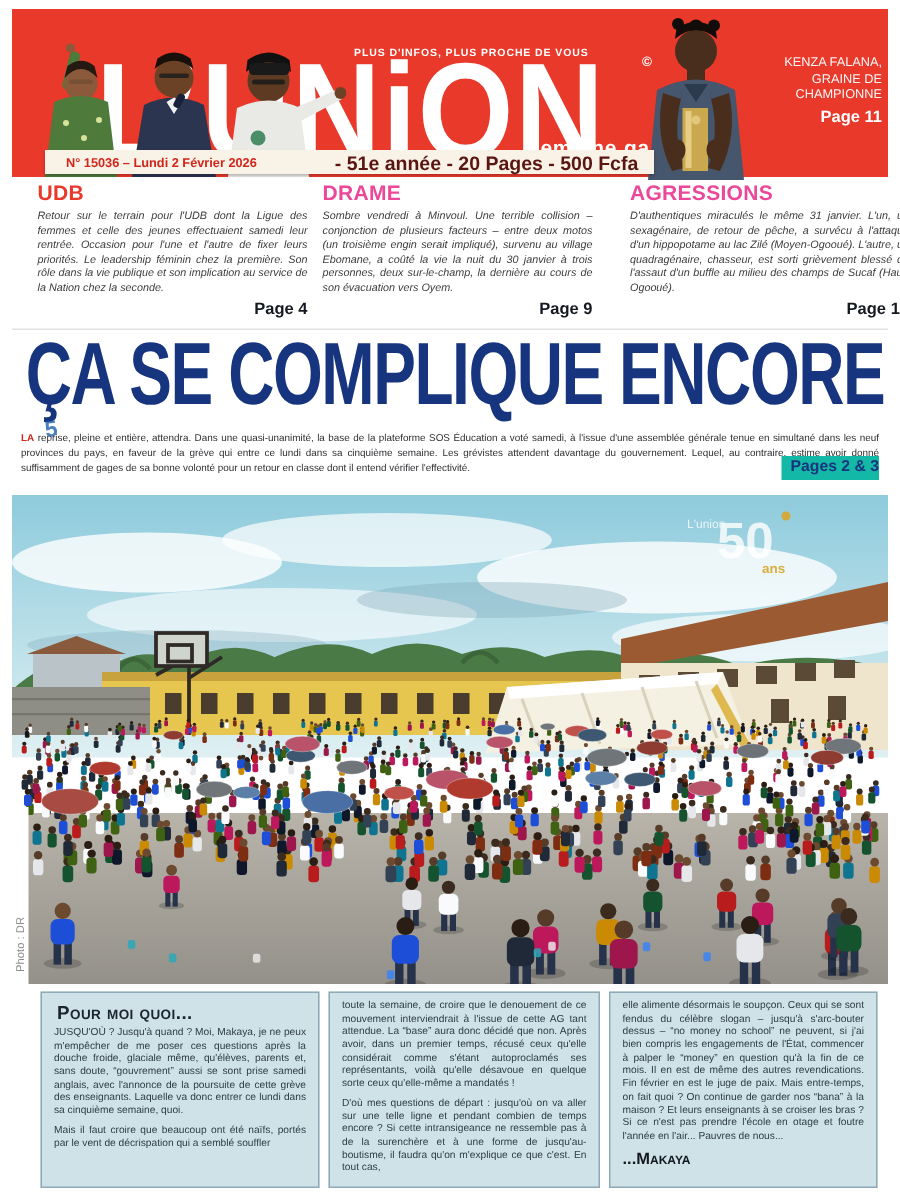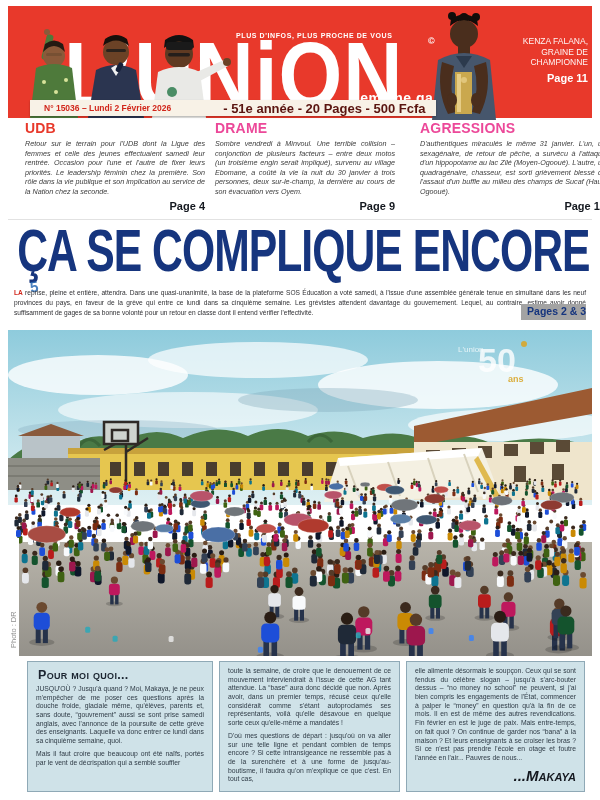--- a/index.html
+++ b/index.html
@@ -47,36 +47,36 @@
   .briefs-rule { position:absolute; left:8px; top:219px; width:584px; height:1px; background:#e2e2e2; }
   
   .headline-wrap { position:absolute; left:8px; top:221px; width:584px; text-align:center; }
   .headline {
     display:inline-block; color:#16357e; font-weight:900; font-size:44px;
     letter-spacing:-1px; white-space:nowrap; line-height:1;
     transform:scale(.97,1.34); transform-origin:top center;
   }
   .deck { position:absolute; left:14px; top:288px; width:572px; font-size:6.6px; line-height:1.5; color:#2f2f33; text-align:justify; }
   .deck-lead { color:#d1261b; font-weight:800; }
-  .deck-pages { position:absolute; right:0; bottom:-2px; background:#a3a3a3; padding-left:6px; color:#16357e; font-weight:900; font-size:10.5px; }
+  .deck-pages { position:absolute; right:0; bottom:-2px; background:#14b8a6; padding-left:6px; color:#16357e; font-weight:900; font-size:10.5px; }
   .anniv-glyph { position:absolute; left:30px; top:278px; color:#2a6bb5; font-weight:900; font-size:15px; opacity:.85; transform:rotate(-8deg); }
   
   .photo { position:absolute; left:8px; top:330px; width:584px; height:326px; }
   
   .bottom { position:absolute; left:0; top:661px; width:600px; height:120px; }
   .colbox {
     position:absolute; top:0; height:131px; background:#cfe2e8; border:1px solid #8fa9b6;
     padding:5px 8px 4px 8px; overflow:hidden;
   }
   .colbox-1 { left:27px;  width:186px; }
   .colbox-2 { left:219px; width:181px; }
   .colbox-3 { left:406px; width:179px; }
   .col-head { font-variant:small-caps; font-weight:800; font-size:12.5px; color:#1b2430; margin:1px 0 3px 2px; letter-spacing:.3px; }
   .col-p { font-size:6.8px; line-height:1.28; color:#2f3b46; text-align:justify; margin-bottom:4px; }
-  .signature { text-align:right; font-variant:small-caps; font-weight:900; font-size:15px; color:#14181f; margin-top:2px;font-style:italic; }
+  .signature { font-variant:small-caps; font-weight:900; font-size:11px; color:#14181f; margin-top:2px; }
 </style>
 </head>
 <body>
 
 <div class="page">
 
   <div class="masthead">
     <div class="logo">L’UNiON</div>
     <div class="logo-reg">©</div>
     <div class="topline">PLUS D'INFOS, PLUS PROCHE DE VOUS</div>

